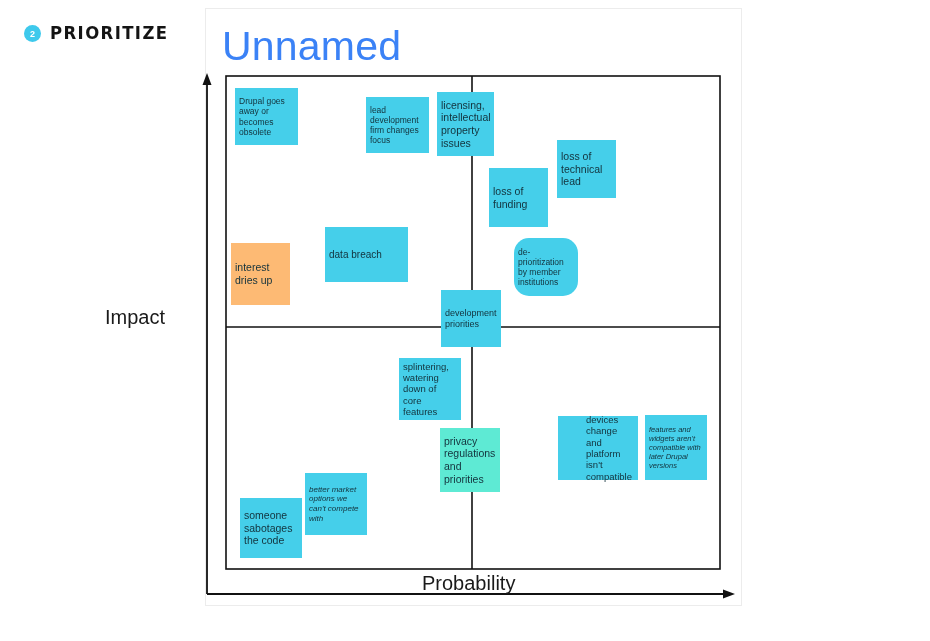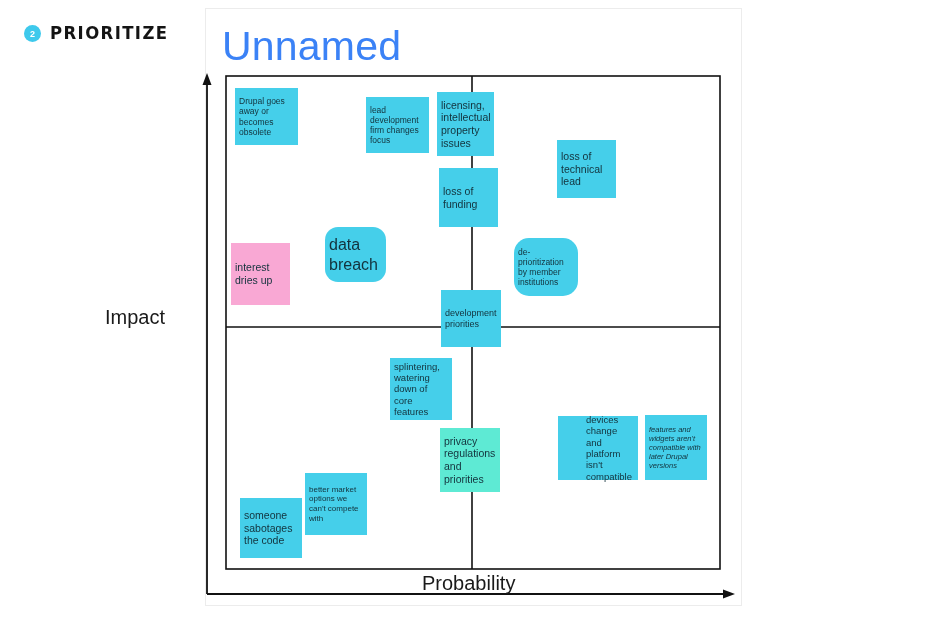--- a/index.html
+++ b/index.html
@@ -150,46 +150,46 @@
     </div>
     <div class="sticky" style="left: 366px; top: 97px; width: 63px; height: 56px; background: rgb(69, 207, 234); font-size: 8.5px;">
       <span>lead development firm changes focus</span>
     </div>
     <div class="sticky" style="left: 437px; top: 92px; width: 57px; height: 64px; background: rgb(69, 207, 234); font-size: 10.5px;">
       <span>licensing, intellectual property issues</span>
     </div>
     <div class="sticky" style="left: 550px; top: 140px; width: 59px; height: 58px; background: rgb(69, 207, 234); font-size: 10.5px; margin-left: 7px;">
       <span>loss of technical lead</span>
     </div>
-    <div class="sticky" style="left: 439px; top: 168px; width: 59px; height: 59px; background: rgb(69, 207, 234); font-size: 10.5px;">
+    <div class="sticky" style="left: 489px; top: 168px; width: 59px; height: 59px; background: rgb(69, 207, 234); font-size: 10.5px;">
       <span>loss of funding</span>
     </div>
-    <div class="sticky" style="left: 325px; top: 227px; width: 61px; height: 55px; background: rgb(69, 207, 234); font-size: 16px; border-radius: 13px;">
+    <div class="sticky" style="left: 325px; top: 227px; width: 83px; height: 55px; background: rgb(69, 207, 234); font-size: 10px;">
       <span>data breach</span>
     </div>
     <div class="sticky" style="left: 514px; top: 238px; width: 64px; height: 58px; background: rgb(69, 207, 234); font-size: 8.5px; border-radius: 15px;">
       <span>de-prioritization by member institutions</span>
     </div>
-    <div class="sticky" style="left: 231px; top: 243px; width: 59px; height: 62px; background: #f9a8d4; font-size: 10.5px;">
+    <div class="sticky" style="left: 231px; top: 243px; width: 59px; height: 62px; background: #fdba74; font-size: 10.5px;">
       <span>interest dries up</span>
     </div>
     <div class="sticky" style="left: 441px; top: 290px; width: 60px; height: 57px; background: rgb(69, 207, 234); font-size: 9px;">
       <span>development priorities</span>
     </div>
-    <div class="sticky" style="left: 390px; top: 358px; width: 62px; height: 62px; background: rgb(69, 207, 234); font-size: 9.5px;">
+    <div class="sticky" style="left: 399px; top: 358px; width: 62px; height: 62px; background: rgb(69, 207, 234); font-size: 9.5px;">
       <span>splintering, watering down of core features</span>
     </div>
     <div class="sticky" style="left: 440px; top: 428px; width: 60px; height: 64px; background: #5eead4; font-size: 10.5px;">
       <span>privacy regulations and priorities</span>
     </div>
     <div class="sticky" style="left: 558px; top: 416px; width: 80px; height: 64px; background: rgb(69, 207, 234); font-size: 9.5px; padding-left: 28px;">
       <span>devices change and platform isn't compatible</span>
     </div>
     <div class="sticky" style="left: 645px; top: 415px; width: 62px; height: 65px; background: rgb(69, 207, 234); font-size: 7.5px; font-style: italic;">
       <span>features and widgets aren't compatible with later Drupal versions</span>
     </div>
-    <div class="sticky" style="left: 305px; top: 473px; width: 62px; height: 62px; background: rgb(69, 207, 234); font-size: 8px;">
+    <div class="sticky" style="left: 305px; top: 473px; width: 62px; height: 62px; background: rgb(69, 207, 234); font-size: 8px; font-style: italic;">
       <span>better market options we can't compete with</span>
     </div>
     <div class="sticky" style="left: 240px; top: 498px; width: 62px; height: 60px; background: rgb(69, 207, 234); font-size: 10.5px;">
       <span>someone sabotages the code</span>
     </div>
   </div>
 
 </body></html>

